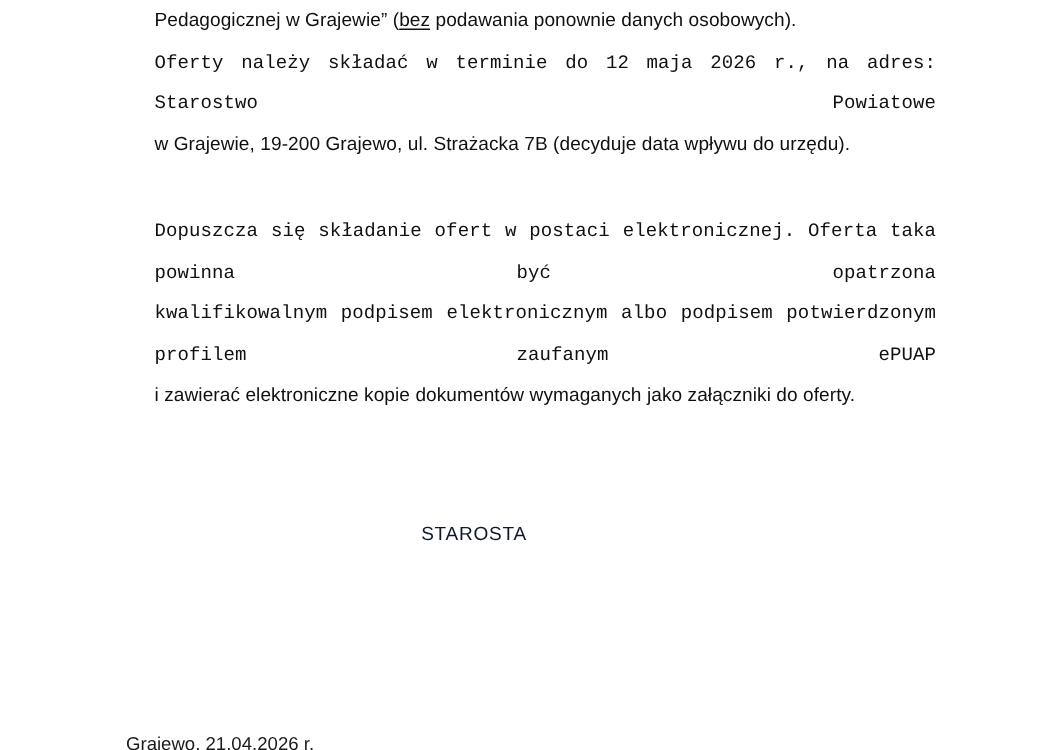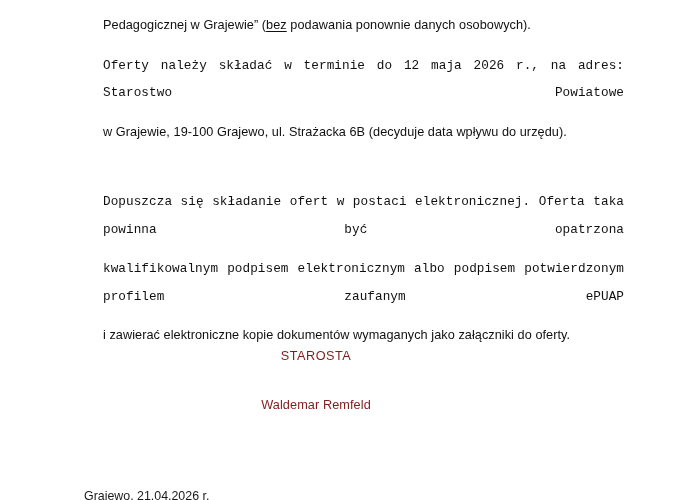--- a/index.html
+++ b/index.html
@@ -38,21 +38,20 @@
     text-justify: inter-word;
     font-size: 12.7px;
     line-height: 27.5px;
     letter-spacing: 0.06px;
     color: #101010;
   }
 
   
   .para > .line {
     display: block;
-    margin-top: 12px;
   }
   .para > .line.just {
     text-align: justify;
     text-align-last: justify;
     font-family: Liberation Mono, monospace;
   }
   .para > .line.last {
     text-align: left;
     text-align-last: left;
   }
@@ -61,21 +60,21 @@
   .u { text-decoration: underline; text-underline-offset: 1.5px; }
 
   
   .sig {
     position: absolute;
     left: 0;
     width: 632px;
     text-align: center;
     font-size: 12.7px;
     letter-spacing: 0.5px;
-    color: #7f1d1d;
+    color: #0f172a;
   }
   .sig-role { top: 349px; }
   .sig-name { top: 398px; letter-spacing: 0.1px; }
 
   
   .footer-date {
     position: absolute;
     left: 84px;
     top: 489px;
     font-size: 12.4px;
@@ -86,34 +85,33 @@
 </head>
 <body>
 
 <div class="page">
 
   <div class="body-col">
 
     <div class="para">
       <span class="line last"><span>Pedagogicznej w Grajewie” (</span><span class="u">bez</span><span> podawania ponownie danych osobowych).</span></span>
       <span class="line just">Oferty należy składać w terminie do 12 maja 2026 r., na adres: Starostwo Powiatowe</span>
-      <span class="line last">w Grajewie, 19-100 Grajewo, ul. Strażacka 6B (decyduje data wpływu do urzędu).</span>
+      <span class="line last">w Grajewie, 19-200 Grajewo, ul. Strażacka 7B (decyduje data wpływu do urzędu).</span>
     </div>
 
     <div class="gap-md"></div>
 
     <div class="para">
       <span class="line just">Dopuszcza się składanie ofert w postaci elektronicznej. Oferta taka powinna być opatrzona</span>
       <span class="line just">kwalifikowalnym podpisem elektronicznym albo podpisem potwierdzonym profilem zaufanym ePUAP</span>
       <span class="line last">i zawierać elektroniczne kopie dokumentów wymaganych jako załączniki do oferty.</span>
     </div>
 
     <div class="gap-md"></div>
 
 
   </div>
 
   <div class="sig sig-role">STAROSTA</div>
-  <div class="sig sig-name">Waldemar Remfeld</div>
 
   <div class="footer-date">Grajewo, 21.04.2026 r.</div>
 
 </div>
 
 </body></html>

